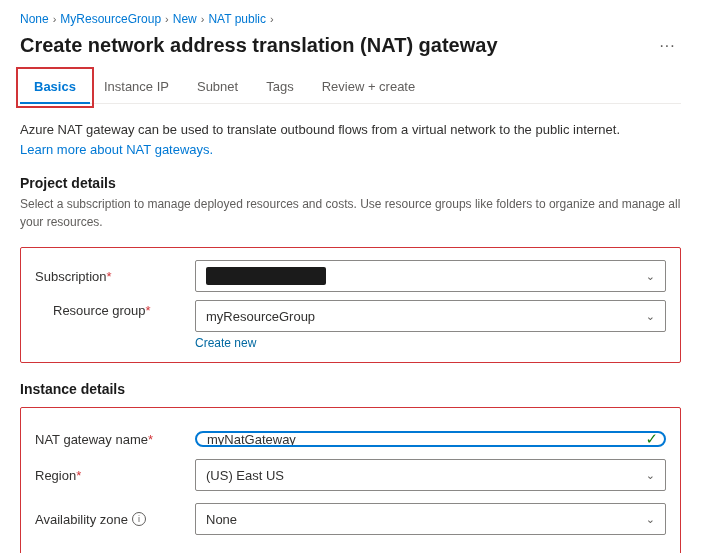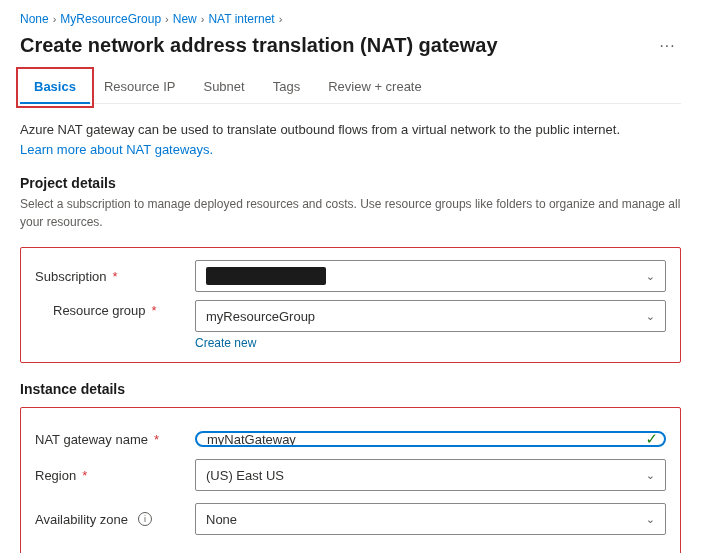--- a/index.html
+++ b/index.html
@@ -119,21 +119,21 @@
       margin-bottom: 12px;
     }
     .form-group:last-child { margin-bottom: 0; }
     .form-label {
       width: 160px;
       min-width: 160px;
       font-size: 13px;
       color: #323130;
       display: flex;
       align-items: center;
-      gap: 6px;
+      gap: 0;
     }
     .required-star {
       color: #d13438;
     }
     .form-control-wrap {
       flex: 1;
     }
     .dropdown {
       width: 100%;
       height: 32px;
@@ -256,32 +256,32 @@
 
 <div class="page-wrapper">
 
   <nav class="breadcrumb">
     <a>None</a>
     <span class="breadcrumb-sep">›</span>
     <a>MyResourceGroup</a>
     <span class="breadcrumb-sep">›</span>
     <a>New</a>
     <span class="breadcrumb-sep">›</span>
-    <a>NAT internet</a>
+    <a>NAT public</a>
     <span class="breadcrumb-sep">›</span>
   </nav>
 
   <div class="page-header">
     <h1 class="page-title">Create network address translation (NAT) gateway</h1>
     <button class="ellipsis-btn">···</button>
   </div>
 
   <div class="tabs">
     <button class="tab active">Basics</button>
-    <button class="tab">Resource IP</button>
+    <button class="tab">Instance IP</button>
     <button class="tab">Subnet</button>
     <button class="tab">Tags</button>
     <button class="tab">Review + create</button>
   </div>
 
   <div class="description">
     <span>Azure NAT gateway can be used to translate outbound flows from a virtual network to the public internet.</span><br>
     <a>Learn more about NAT gateways.</a>
   </div>
 

